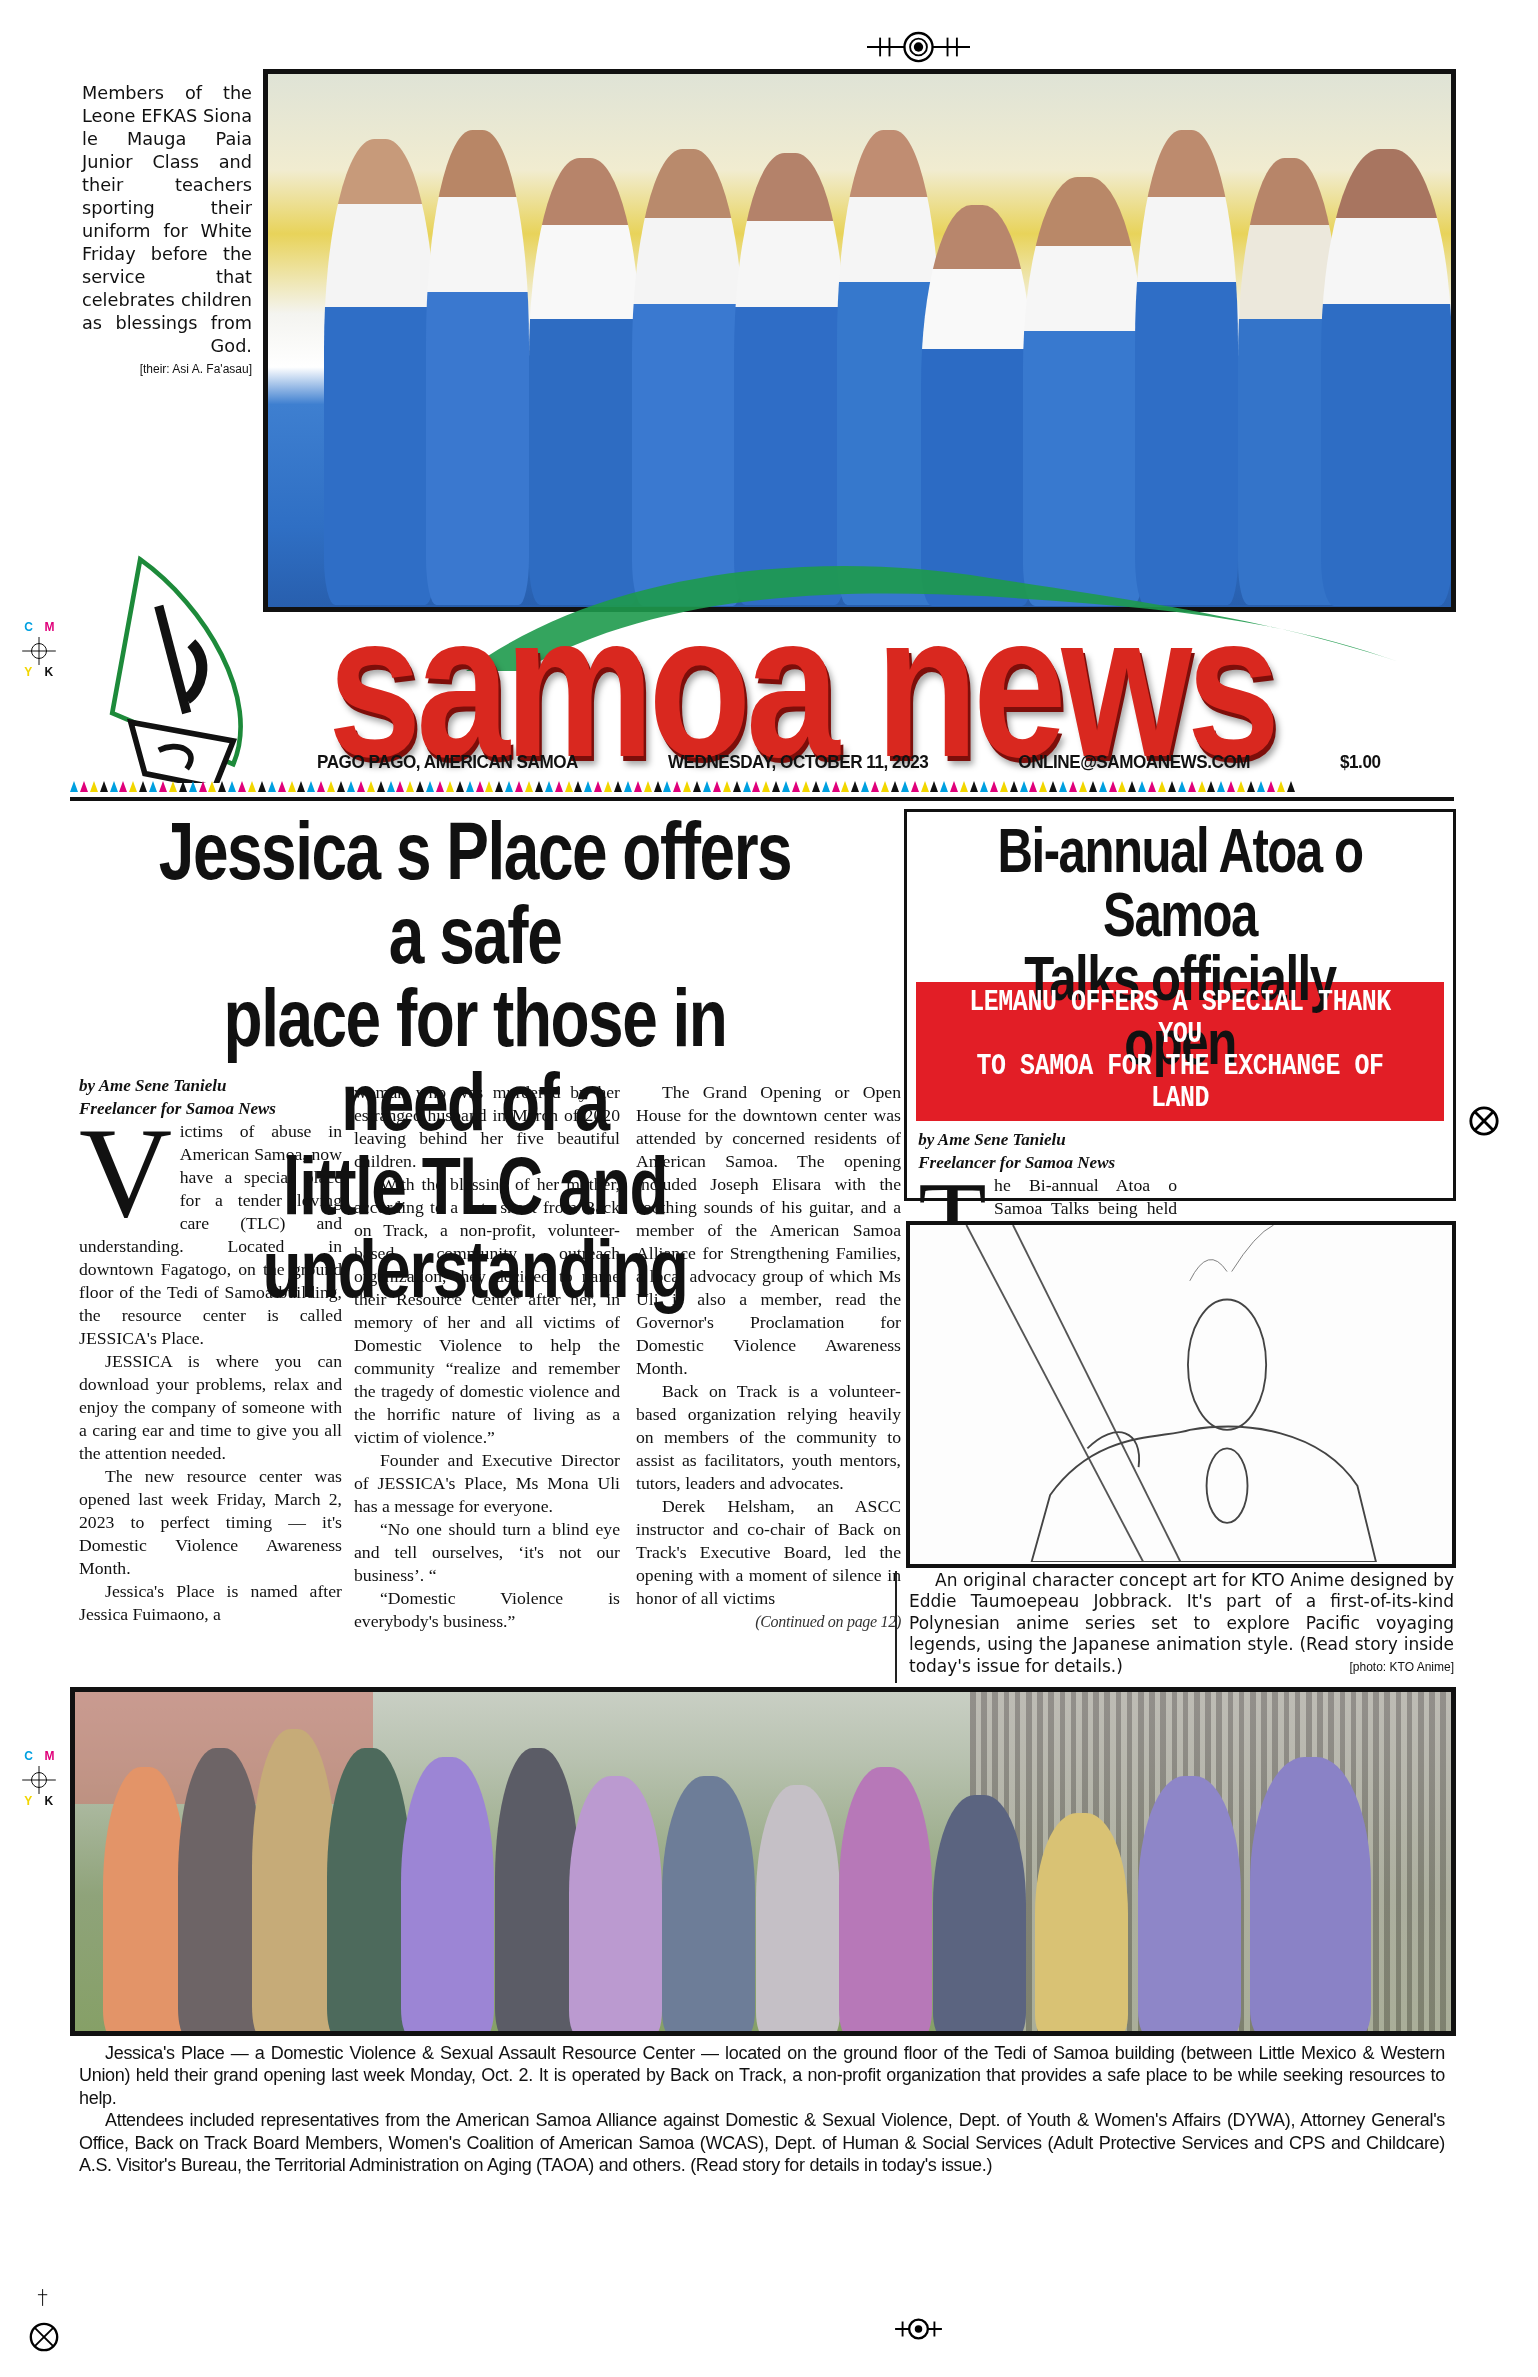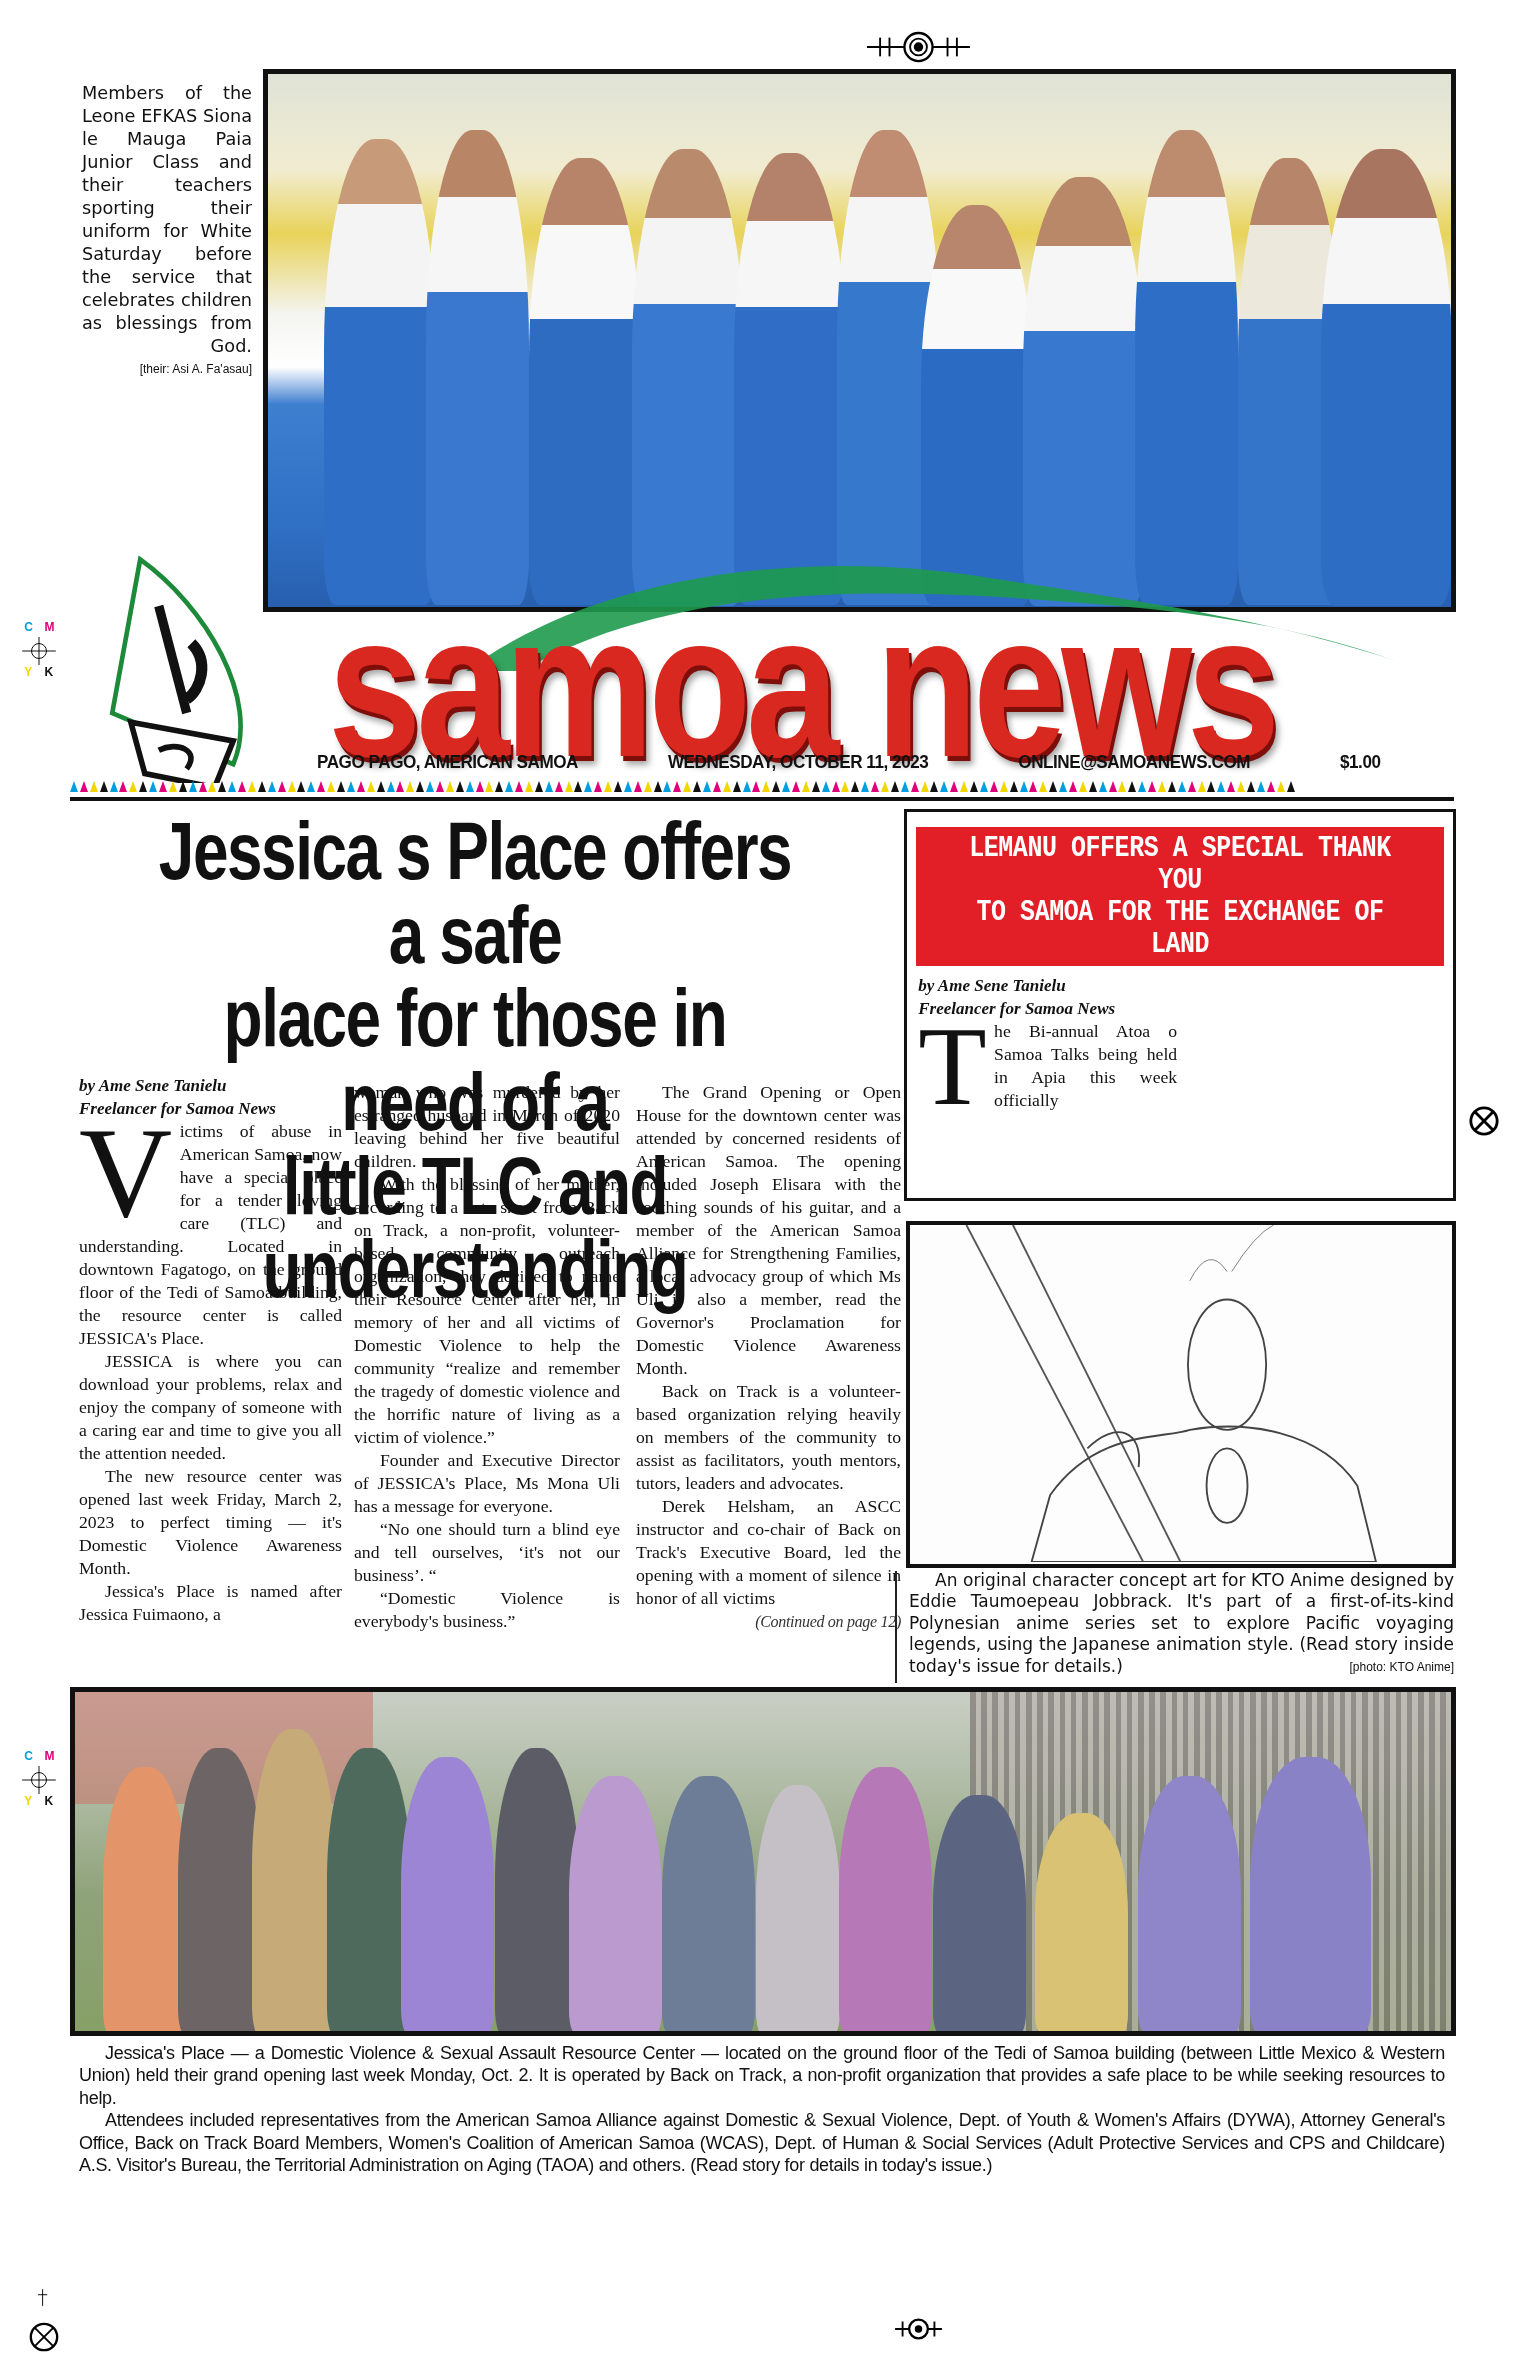--- a/index.html
+++ b/index.html
@@ -60,21 +60,21 @@
   <line x1="14" y1="8" x2="14" y2="28" stroke="#000" stroke-width="2"></line>
   <line x1="24" y1="8" x2="24" y2="28" stroke="#000" stroke-width="2"></line>
   <line x1="86" y1="8" x2="86" y2="28" stroke="#000" stroke-width="2"></line>
   <line x1="96" y1="8" x2="96" y2="28" stroke="#000" stroke-width="2"></line>
   <circle cx="55" cy="18" r="15" fill="#fff" stroke="#000" stroke-width="2.5"></circle>
   <circle cx="55" cy="18" r="9" fill="#fff" stroke="#000" stroke-width="2"></circle>
   <circle cx="55" cy="18" r="5" fill="#000"></circle>
 </svg>
 
 <div class="abs" style="left:82px; top:82px; width:170px;">
-  <div class="caption-side">Members of the Leone EFKAS Siona le Mauga Paia Junior Class and their teachers sporting their uniform for White Saturday before the service that celebrates children as blessings from God.</div>
+  <div class="caption-side">Members of the Leone EFKAS Siona le Mauga Paia Junior Class and their teachers sporting their uniform for White Friday before the service that celebrates children as blessings from God.</div>
   <div class="credit" style="margin-top:3.7px;">[their: Asi A. Fa'asau]</div>
 </div>
 
 <div class="abs photo-frame top-photo" style="left:263px; top:69px; width:1193px; height:543px;">
   <div class="figure" style="left:56px; top:65px; width:112px; height:466px; background:linear-gradient(180deg,#c79a7a 0 14%,#f4f4f4 14% 36%,#2f6ec6 36%);"></div>
   <div class="figure" style="left:158px; top:56px; width:103px; height:475px; background:linear-gradient(180deg,#b88666 0 14%,#f6f6f6 14% 34%,#3a78cf 34%);"></div>
   <div class="figure" style="left:261px; top:84px; width:112px; height:447px; background:linear-gradient(180deg,#b7846a 0 15%,#f8f8f8 15% 36%,#2e6cc2 36%);"></div>
   <div class="figure" style="left:364px; top:75px; width:112px; height:457px; background:linear-gradient(180deg,#b98a6c 0 15%,#f4f4f4 15% 34%,#3a79d0 34%);"></div>
   <div class="figure" style="left:466px; top:79px; width:112px; height:452px; background:linear-gradient(180deg,#b4826a 0 15%,#f6f6f6 15% 34%,#2f6dc6 34%);"></div>
   <div class="figure" style="left:569px; top:56px; width:103px; height:475px; background:linear-gradient(180deg,#c08d72 0 14%,#f5f5f5 14% 32%,#3678cc 32%);"></div>
@@ -275,20 +275,26 @@
 </div>
 
 <div class="abs col" style="left:636px; top:1081px; width:265px;">
   <p>The Grand Opening or Open House for the downtown center was attended by concerned residents of American Samoa. The opening included Joseph Elisara with the soothing sounds of his guitar, and a member of the American Samoa Alliance for Strengthening Families, a local advocacy group of which Ms Uli is also a member, read the Governor's Proclamation for Domestic Violence Awareness Month.</p>
   <p>Back on Track is a volunteer-based organization relying heavily on members of the community to assist as facilitators, youth mentors, tutors, leaders and advocates.</p>
   <p>Derek Helsham, an ASCC instructor and co-chair of Back on Track's Executive Board, led the opening with a moment of silence in honor of all victims</p>
   <div class="cont">(Continued on page 12)</div>
 </div>
 
 <div class="abs side-box" style="left:904px; top:809px; width:552px; height:392px;">
+  <div style="display:flex; justify-content:center; margin-top:5.6px; height:149px;">
+    <div class="headline h-side">
+      <div>Bi-annual Atoa o Samoa</div>
+      <div>Talks officially open</div>
+    </div>
+  </div>
   <div class="kicker" style="margin:15px 9.3px 0 9.3px;font-family:Liberation Mono, monospace;">
     <div>LEMANU OFFERS A SPECIAL THANK YOU</div>
     <div>TO SAMOA FOR THE EXCHANGE OF LAND</div>
   </div>
   <div style="display:flex; gap:13px; padding:7.5px 9.3px 0 11.2px;">
     <div style="width:259px;">
       <div class="byline">by Ame Sene Tanielu</div>
       <div class="byline">Freelancer for Samoa News</div>
       <div class="col">
           <p class="noind"><span class="dropcap" style="font-size:112px; line-height:86px;">T</span><span>he Bi-annual Atoa o Samoa Talks being held in Apia this week officially</span></p>

